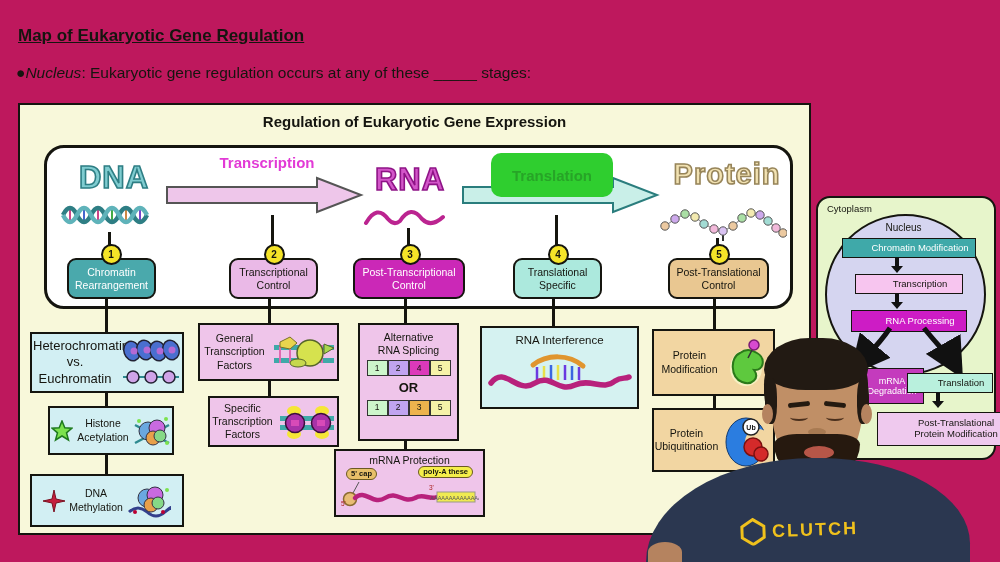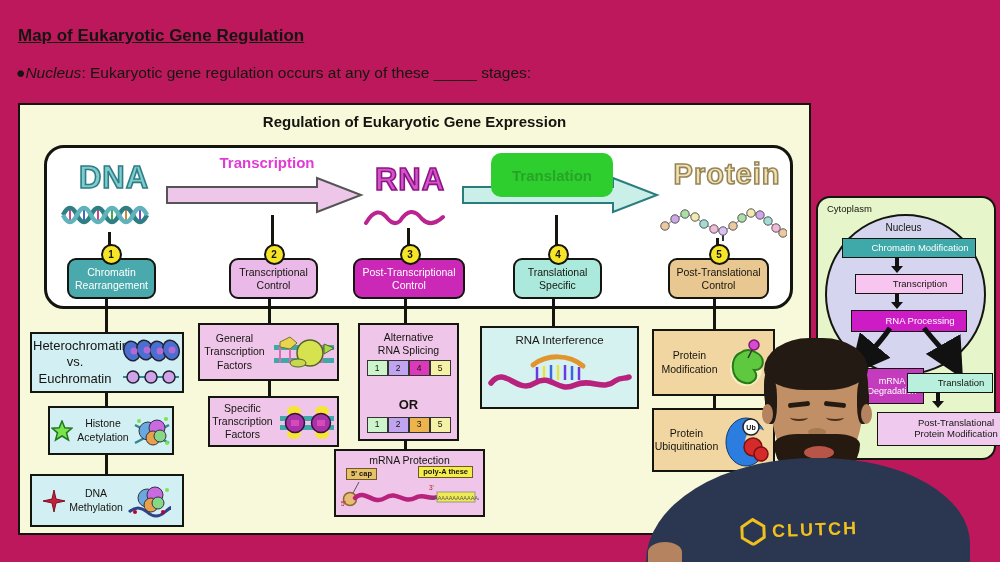--- a/index.html
+++ b/index.html
@@ -35,22 +35,22 @@
   .s4{left:466px;top:110px;width:85px;background:#ace9dd;}
   .s5{left:621px;top:110px;width:97px;background:#e9c791;}
 
   .dbox{position:absolute;border:2px solid #15150f;display:flex;align-items:center;justify-content:center;
         gap:4px;font-size:10.5px;line-height:1.25;text-align:center;white-space:pre-line;}
   .blue{background:#d2eff3;} .pink{background:#efc5ea;} .cyanbg{background:#d5f2f1;} .tan{background:#f2d6a2;}
 
   .seg-row{display:flex;justify-content:center;margin-top:3px;}
   .seg{width:19px;height:14px;border:1.5px solid #333;display:flex;align-items:center;justify-content:center;
        font-size:8.5px;}
-  .or{font-size:13px;font-weight:bold;margin-top:21px;}
-  .pill{position:absolute;border:1px solid #6b5a22;border-radius:0;font-size:7.5px;font-weight:bold;
+  .or{font-size:13px;font-weight:bold;margin-top:4px;}
+  .pill{position:absolute;border:1px solid #6b5a22;border-radius:6px;font-size:7.5px;font-weight:bold;
         padding:1px 4px;line-height:1.1;}
 
   .side-panel{left:816px;top:196px;width:176px;height:260px;background:#e7f5cb;border:2px solid #15150f;border-radius:14px;}
   .cyto-label{left:9px;top:5px;font-size:9.5px;}
   .nucleus{left:7px;top:16px;width:157px;height:157px;background:#d5d5f0;border:2px solid #15150f;border-radius:50%;}
   .nucleus-label{left:7px;top:24px;width:157px;text-align:center;font-size:10px;}
   .pbox{position:absolute;border:1.5px solid #15150f;display:flex;align-items:center;justify-content:center;
         font-size:9.5px;text-align:center;line-height:1.15;white-space:pre-line;padding-left:22px;}
 
   .person{left:636px;top:338px;width:364px;height:224px;}

